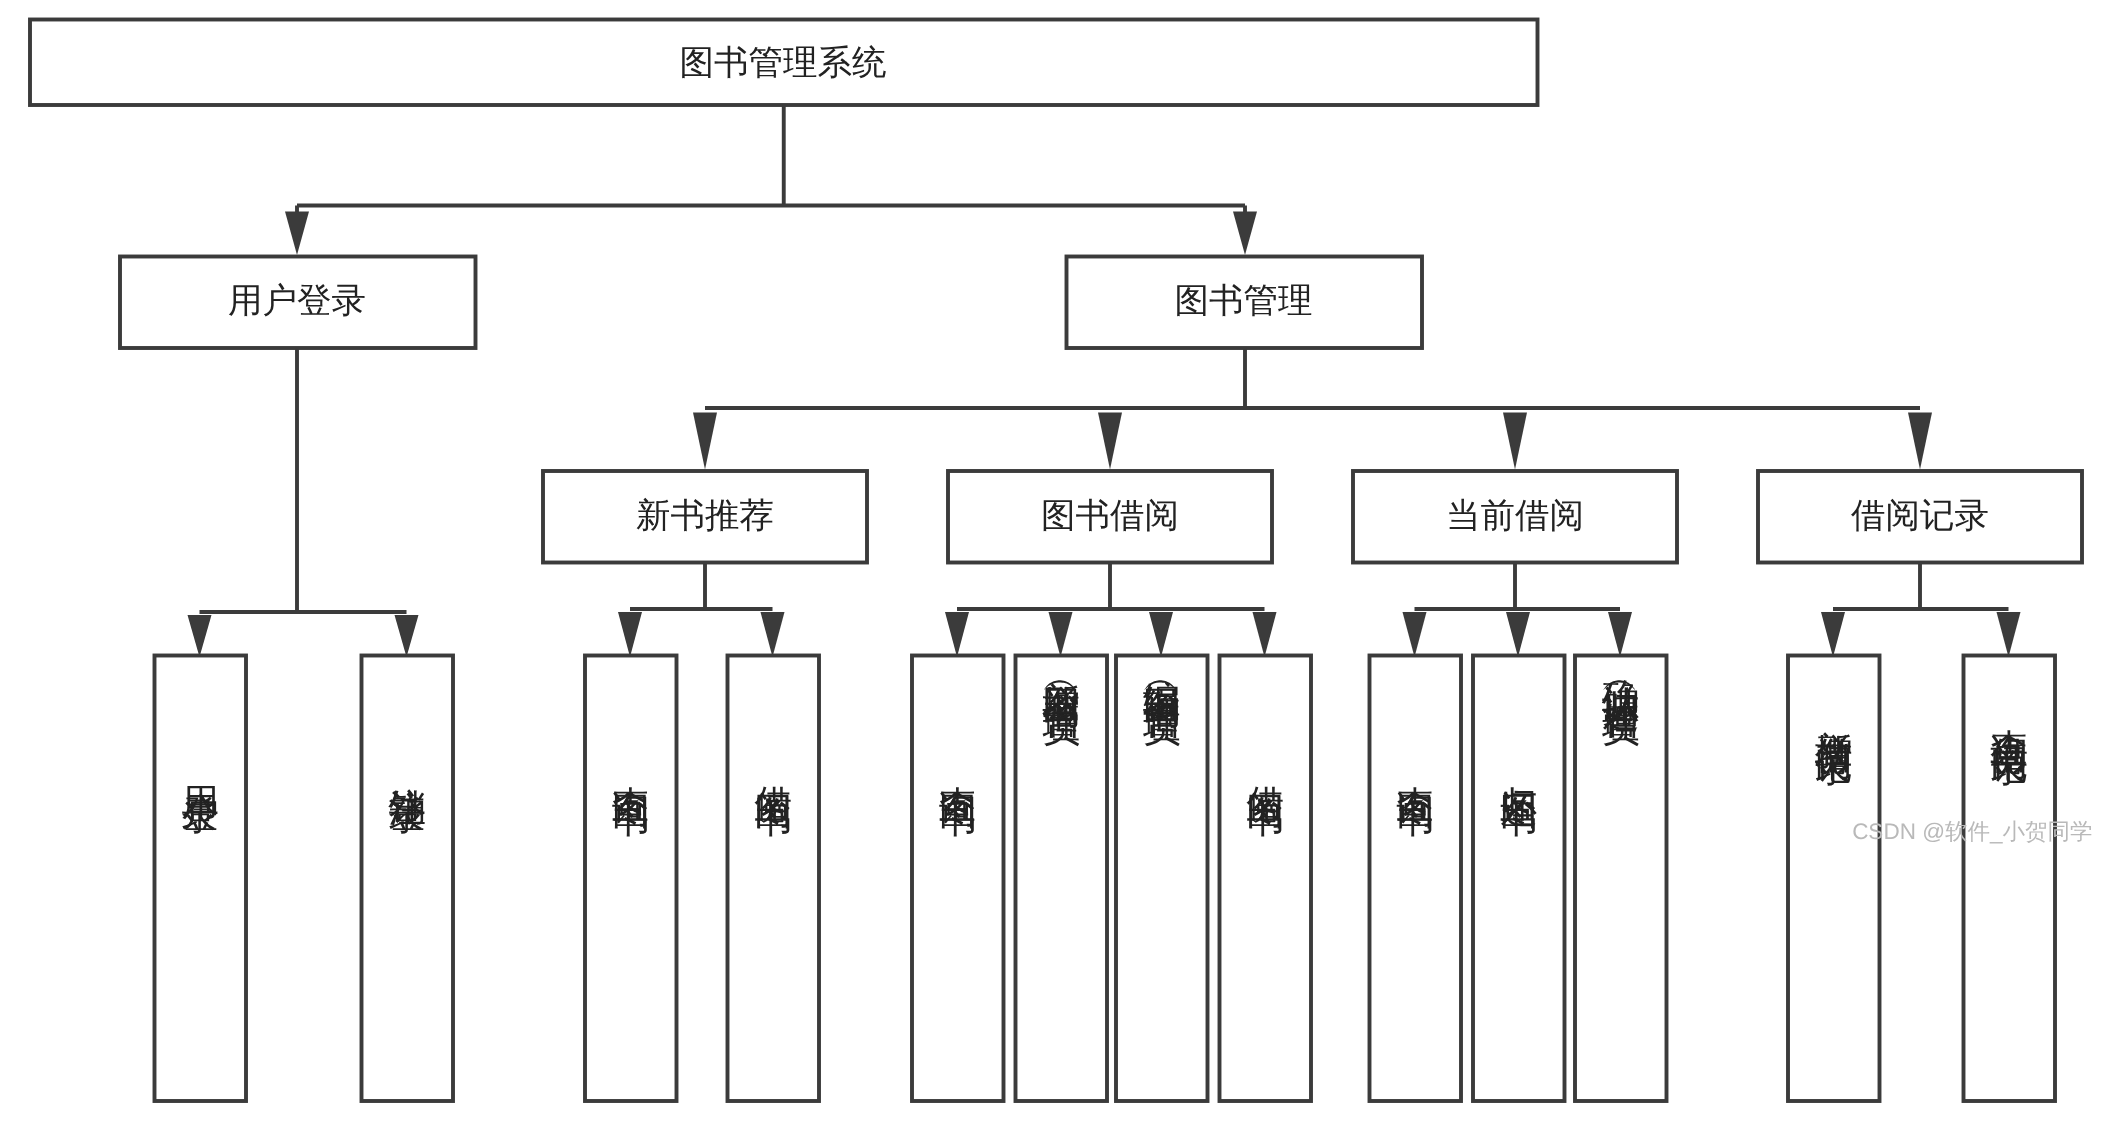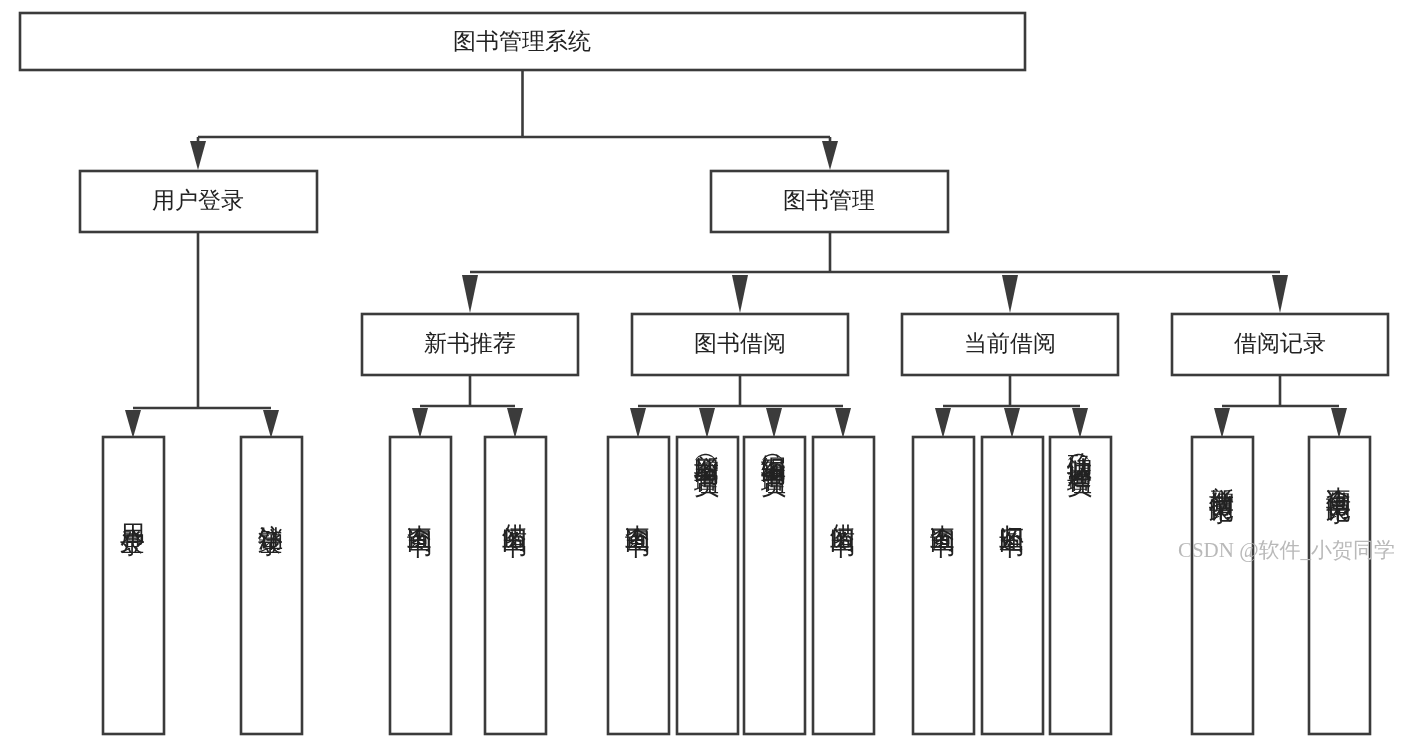--- a/index.html
+++ b/index.html
@@ -53,22 +53,22 @@
     font-size: 25px;
     text-anchor: middle;
     writing-mode: vertical-rl;
     glyph-orientation-vertical: 0;
     letter-spacing: 3px;
   }
   .watermark {
     position: absolute;
     right: 10px;
     bottom: 6px;
-    font-family: Liberation Serif, serif;
-    font-size: 21px;
+    font-family: Liberation Sans, sans-serif;
+    font-size: 15px;
     color: #b9b9b9;
     white-space: nowrap;
     pointer-events: none;
   }
 </style>
 </head>
 <body>
 
 <div id="diagram-root">
 

